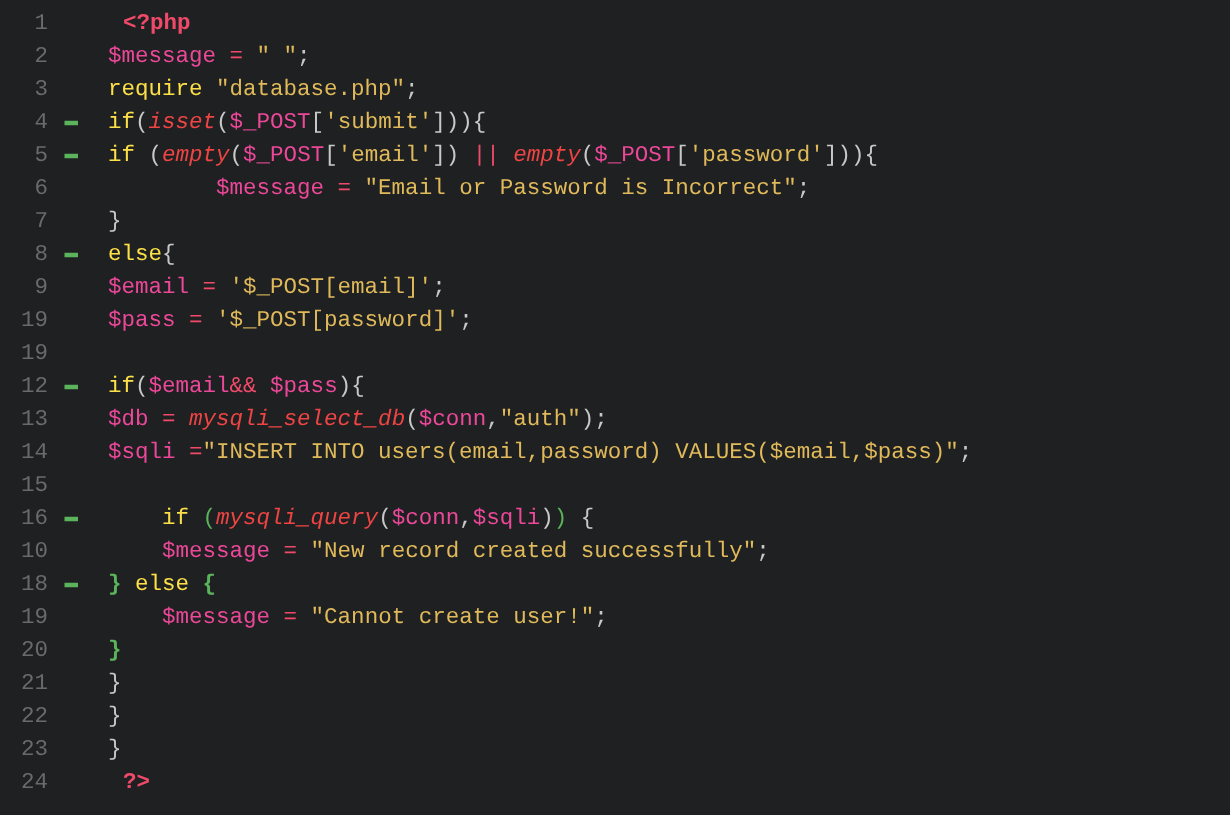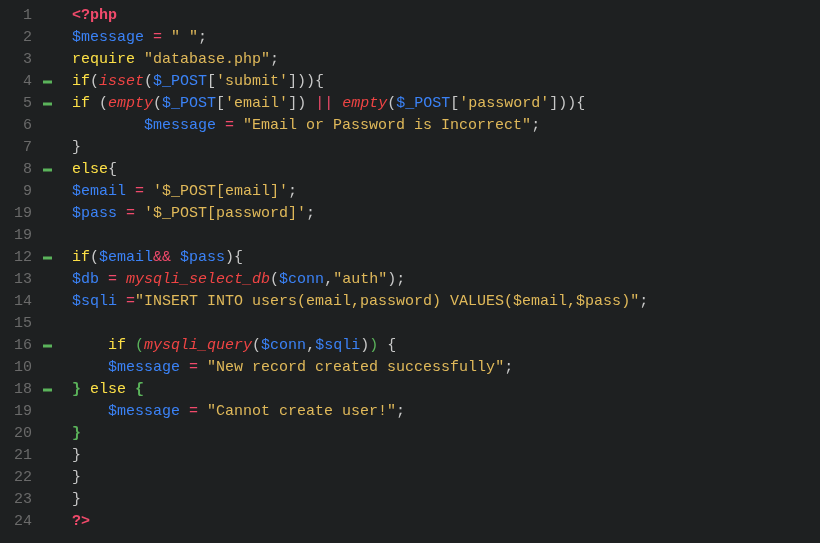--- a/index.html
+++ b/index.html
@@ -39,22 +39,22 @@
   }
   .code {
     flex: 1;
     white-space: pre;
     color: #c8c8c8;
     padding-left: 14px;
   }
   .code-line {
     height: 22px;
   }
-  .t-tag      { color: #f04a6b; font-weight: bold; }
-  .t-var      { color: #3b82f6; text-align: right; }
+  .t-tag      { color: #f04a6b; font-weight: bold; margin-left: 10px; }
+  .t-var      { color: #ec4899; text-align: right; }
   .t-keyword  { color: #fde047; }
   .t-func     { color: #ef4444; font-style: italic; }
   .t-punct    { color: #c8c8c8; }
   .t-string   { color: #e0b95a; }
   .t-oper     { color: #f04a6b; }
   .t-brace-hl { color: #5bb35b; font-weight: bold; }
   .t-paren-hl { color: #5bb35b; }
   .t-default  { color: #c8c8c8; }
 </style>
 </head>

